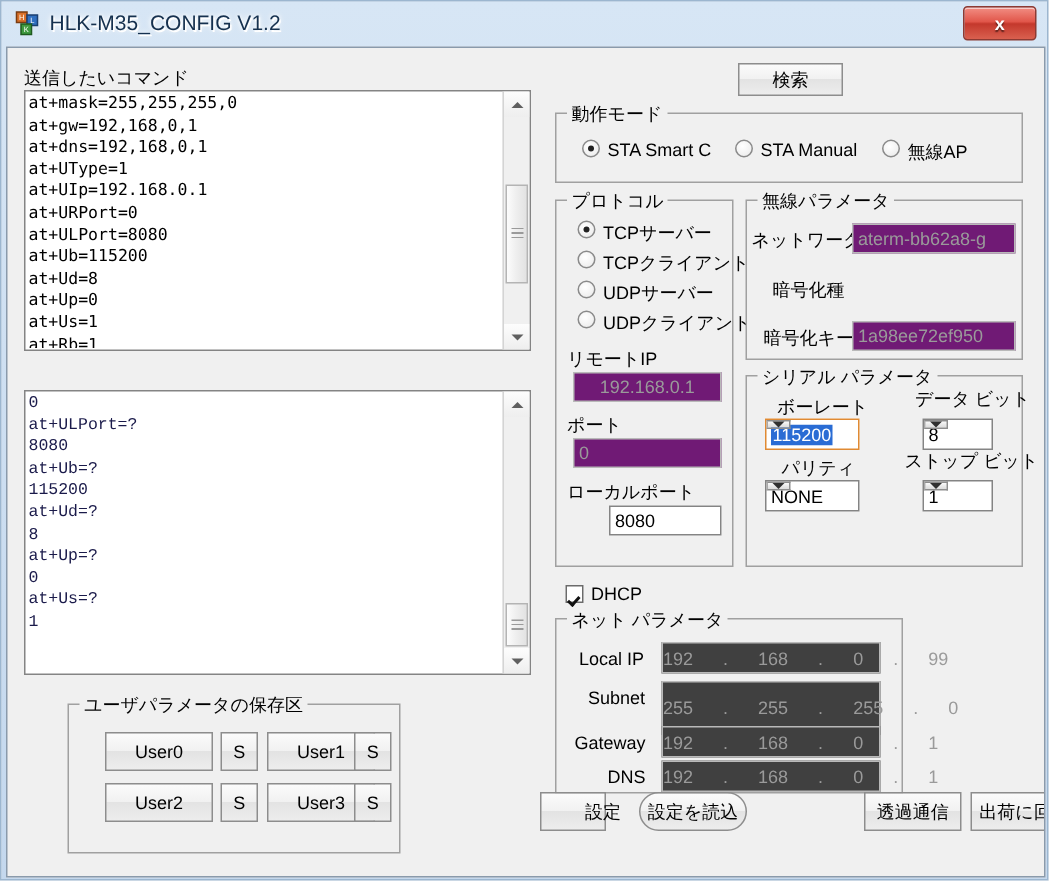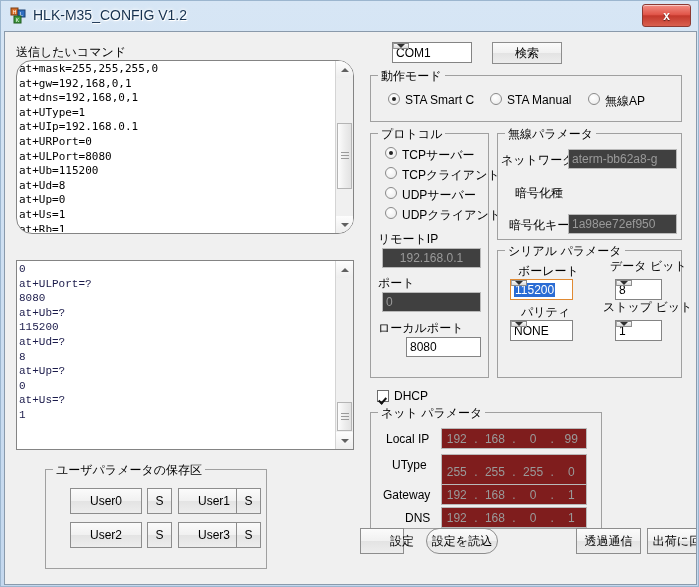--- a/index.html
+++ b/index.html
@@ -108,21 +108,21 @@
     background:repeating-linear-gradient(180deg,#9a9a9a 0 1px,transparent 1px 3px);
   }
   
   .inp{
     position:absolute;box-sizing:border-box;
     background:#fff;border:1px solid #848484;
     font-family:"Liberation Sans",sans-serif;font-size:12px;color:#000;
     padding:1px 3px;
     display:flex;align-items:center;
   }
-  .inp.disabled{background:#404040;color:#9a9a9a;border-color:#b9b9b9;}
+  .inp.disabled{background:#701a75;color:#9a9a9a;border-color:#b9b9b9;}
   
   .combo{
     position:absolute;box-sizing:border-box;
     background:#fff;border:1px solid #848484;
     display:flex;align-items:center;
     font-size:12px;color:#000;
   }
   .combo .val{padding-left:3px;flex:1;white-space:nowrap;overflow:hidden;}
   .combo .btn{
     width:16px;align-self:stretch;
@@ -169,24 +169,25 @@
     width:12px;height:12px;background:#fff;border:1px solid #6b6b6b;
     margin-right:5px;position:relative;flex:none;box-sizing:border-box;
   }
   .check.on .box::after{
     content:"";position:absolute;left:2px;top:5px;width:3px;height:6px;
     border:solid #111;border-width:0 2px 2px 0;transform:rotate(42deg);
   }
   
   .ipbox{
     position:absolute;box-sizing:border-box;
-    background:#7f1d1d;border:1px solid #b9b9b9;
+    background:#404040;border:1px solid #b9b9b9;
     display:flex;align-items:center;
     font-size:12px;color:#9a9a9a;
     font-family:"Liberation Sans",sans-serif;
+    gap:20px;
   }
   .ipbox span{display:inline-block;text-align:center;}
   .ipbox .oct{width:34px;}
   .ipbox .dot{width:10px;}
 </style>
 </head>
 <body>
 
 <div id="window">
 
@@ -202,21 +203,21 @@
     <div id="title-text">HLK-M35_CONFIG V1.2</div>
     <div id="close-btn">
       <div class="x">x</div>
     </div>
   </div>
 
   <div id="client">
 
     <div class="lbl" style="left:11px;top:12px;">送信したいコマンド</div>
 
-    <div class="ta-wrap" style="left:11px;top:28px;width:338px;height:174px;border-radius:16px;">
+    <div class="ta-wrap" style="left:11px;top:28px;width:338px;height:174px;">
       <div class="ta-text">at+mask=255,255,255,0
 at+gw=192,168,0,1
 at+dns=192,168,0,1
 at+UType=1
 at+UIp=192.168.0.1
 at+URPort=0
 at+ULPort=8080
 at+Ub=115200
 at+Ud=8
 at+Up=0
@@ -267,26 +268,20 @@
       <div class="btn" style="left:24px;top:18px;width:72px;height:26px;">User0</div>
       <div class="btn" style="left:101px;top:18px;width:25px;height:26px;">S</div>
       <div class="btn" style="left:132px;top:18px;width:72px;height:26px;">User1</div>
       <div class="btn" style="left:190px;top:18px;width:25px;height:26px;">S</div>
       <div class="btn" style="left:24px;top:52px;width:72px;height:26px;">User2</div>
       <div class="btn" style="left:101px;top:52px;width:25px;height:26px;">S</div>
       <div class="btn" style="left:132px;top:52px;width:72px;height:26px;">User3</div>
       <div class="btn" style="left:190px;top:52px;width:25px;height:26px;">S</div>
     </div>
 
-    <div class="combo" style="left:387px;top:10px;width:80px;height:21px;">
-      <div class="val">COM1</div>
-      <div class="btn">
-          <i></i>
-        </div>
-    </div>
     <div class="btn" style="left:487px;top:10px;width:70px;height:22px;">検索</div>
 
     <div class="group" style="left:365px;top:43px;width:312px;height:47px;">
       <div class="gtitle">動作モード</div>
       <div class="radio on" style="left:17px;top:17px;">
         <span class="dot"></span>
         <span>STA Smart C</span>
       </div>
       <div class="radio" style="left:119px;top:17px;">
         <span class="dot"></span>
@@ -388,21 +383,21 @@
       <div class="ipbox" style="left:70px;top:15px;width:146px;height:21px;">
         <span class="oct">192</span>
         <span class="dot">.</span>
         <span class="oct">168</span>
         <span class="dot">.</span>
         <span class="oct">0</span>
         <span class="dot">.</span>
         <span class="oct">99</span>
       </div>
 
-      <div class="lbl" style="left:21px;top:45px;">UType</div>
+      <div class="lbl" style="left:21px;top:45px;">Subnet</div>
       <div class="ipbox" style="left:70px;top:41px;width:146px;height:36px;">
         <span class="oct">255</span>
         <span class="dot">.</span>
         <span class="oct">255</span>
         <span class="dot">.</span>
         <span class="oct">255</span>
         <span class="dot">.</span>
         <span class="oct">0</span>
       </div>
 

